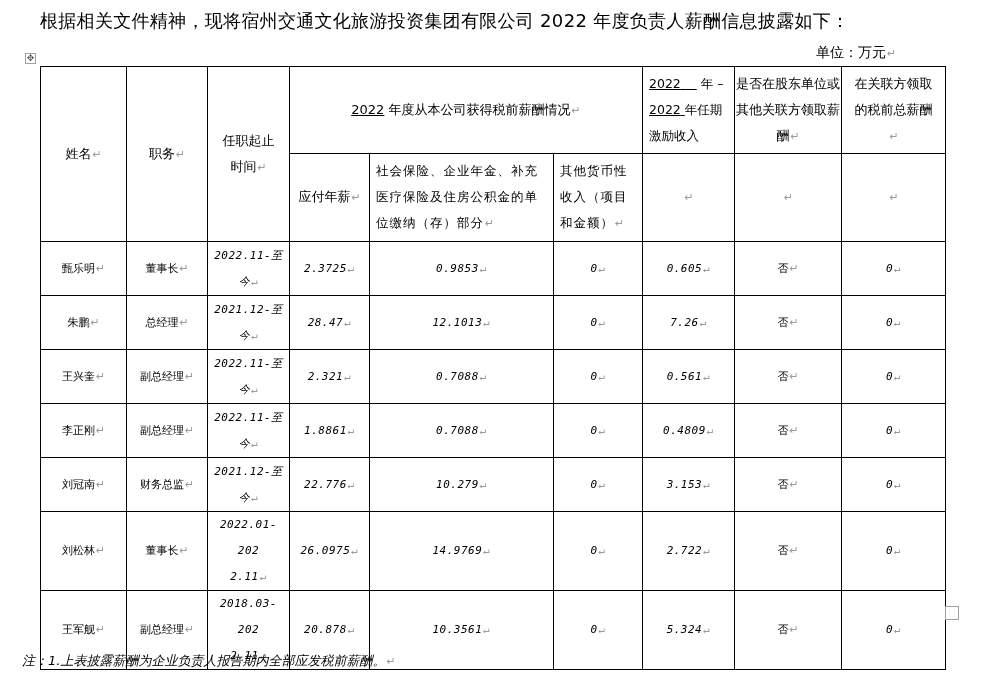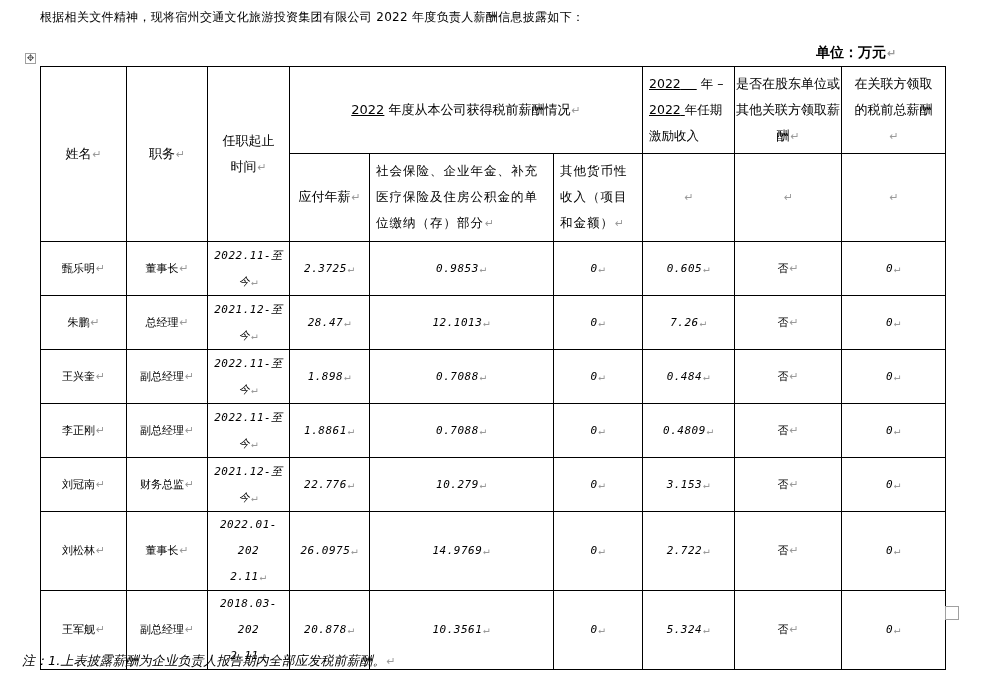--- a/index.html
+++ b/index.html
@@ -3,25 +3,25 @@
   <meta charset="utf-8">
   <style>
     html, body { margin: 0; padding: 0; background: #ffffff; }
     body {
       width: 985px; height: 673px; position: relative; overflow: hidden;
       font-family: "DejaVu Sans", "Liberation Sans", sans-serif;
       color: #000;
     }
     .intro {
       position: absolute; left: 40px; top: 9px;
-      font-size: 12px; letter-spacing: 0.3px; white-space: nowrap; text-align: center;
+      font-size: 18px; letter-spacing: 0.3px; white-space: nowrap; text-align: center;
     }
     .unit {
       position: absolute; left: 816px; top: 44px;
-      font-size: 14px; white-space: nowrap; font-weight: bold;
+      font-size: 14px; white-space: nowrap;
     }
     .para { color: #9a9a9a; font-size: 11px; margin-left: 1px; }
     .move-handle {
       position: absolute; left: 25px; top: 53px; width: 11px; height: 11px;
       border: 1px solid #a0a0a0; box-sizing: border-box;
       font-size: 9px; line-height: 9px; text-align: center; color: #555;
     }
     .resize-handle {
       position: absolute; left: 945px; top: 606px; width: 14px; height: 14px;
       border: 1px solid #a0a0a0; box-sizing: border-box;
@@ -122,24 +122,24 @@
     <td><span>否</span><span class="para">↵</span></td>
     <td class="num"><span>0</span><span class="para">↵</span></td>
   </tr>
   <tr class="row">
     <td><span>王兴奎</span><span class="para">↵</span></td>
     <td><span>副总经理</span><span class="para">↵</span></td>
     <td class="num">
           <div>2022.11-至</div>
           <div><span>今</span><span class="para">↵</span></div>
         </td>
-    <td class="num"><span>1.898</span><span class="para">↵</span></td>
+    <td class="num"><span>2.321</span><span class="para">↵</span></td>
     <td class="num"><span>0.7088</span><span class="para">↵</span></td>
     <td class="num"><span>0</span><span class="para">↵</span></td>
-    <td class="num"><span>0.484</span><span class="para">↵</span></td>
+    <td class="num"><span>0.561</span><span class="para">↵</span></td>
     <td><span>否</span><span class="para">↵</span></td>
     <td class="num"><span>0</span><span class="para">↵</span></td>
   </tr>
   <tr class="row">
     <td><span>李正刚</span><span class="para">↵</span></td>
     <td><span>副总经理</span><span class="para">↵</span></td>
     <td class="num">
           <div>2022.11-至</div>
           <div><span>今</span><span class="para">↵</span></div>
         </td>

